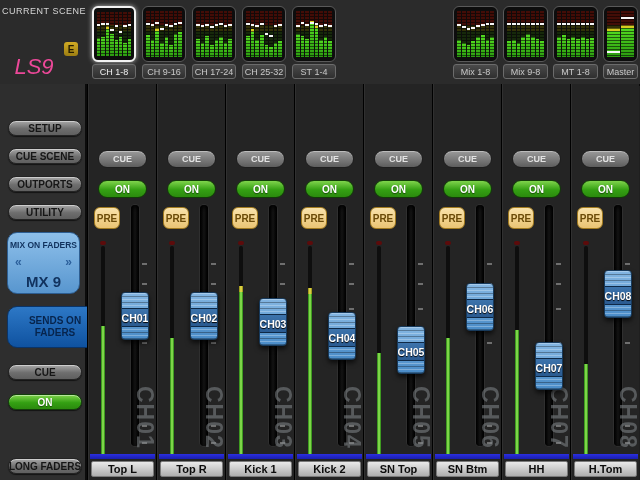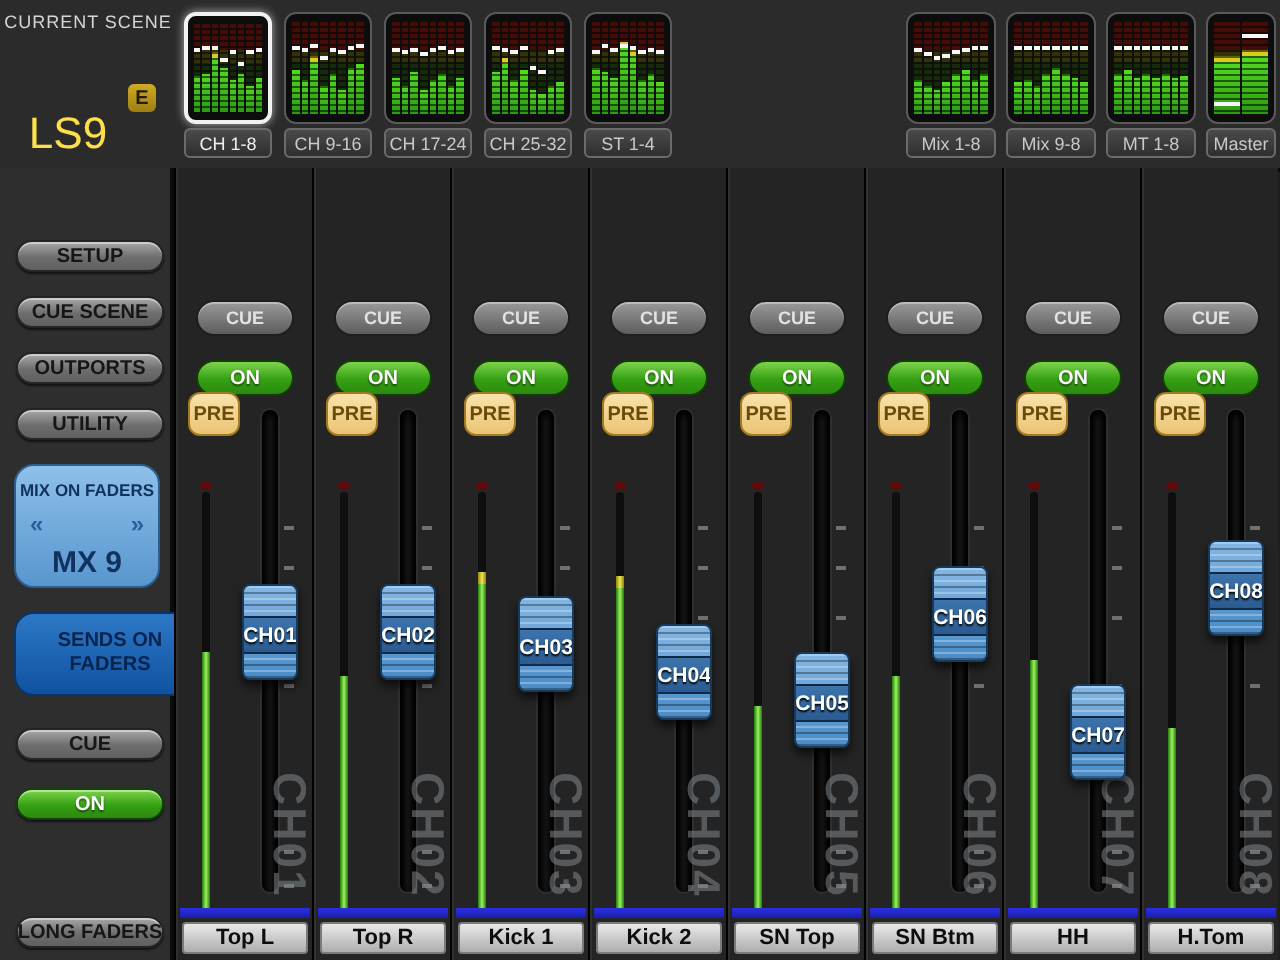--- a/index.html
+++ b/index.html
@@ -12,21 +12,21 @@
        repeating-linear-gradient(90deg, rgba(255,255,255,.04) 0 1px, transparent 1px 3px, rgba(0,0,0,.22) 3px 4px, transparent 4px 6px);}
 
   
   #topbar{position:absolute;left:0;top:0;width:640px;height:84px;background:#2b2b2b;border-bottom:2px solid #0a0a0a;}
   #scene{position:absolute;left:0;top:0;width:103px;height:84px;}
   #scene .cap{position:absolute;left:0;top:6px;width:88px;text-align:center;font-size:9px;letter-spacing:.5px;color:#d6d6d6;}
   #scene .num{position:absolute;left:2px;top:20px;width:64px;text-align:center;font-size:31px;color:#fff;}
   #scene .ebadge{position:absolute;left:64px;top:42px;width:14px;height:14px;border-radius:3px;
        background:linear-gradient(#d1ab24,#9d7e12);color:#241c00;font-size:10px;font-weight:bold;
        display:flex;align-items:center;justify-content:center;}
-  #scene .console{position:absolute;left:2px;top:54px;width:64px;text-align:center;font-size:22px;color:#fde047;}
+  #scene .console{position:absolute;left:2px;top:54px;width:64px;text-align:center;font-size:22px;color:#ec4899;font-style:italic;}
 
   .tab{position:absolute;top:6px;height:74px;}
   .tab-box{position:absolute;left:0;top:0;width:100%;height:56px;background:#0d0d0d;border:1px solid #5a5a5a;border-radius:6px;box-sizing:border-box;}
   .tab-box.selected{border:2px solid #f2f2f2;box-shadow:0 0 5px rgba(255,255,255,.65);}
   .bars{position:absolute;left:3px;right:3px;top:4px;bottom:4px;display:flex;gap:1px;}
   .bar{position:relative;flex:1;background:linear-gradient(to bottom,#430d07 0%,#430d07 30%,#333108 30%,#333108 44%,#16290b 44%,#16290b 100%);overflow:hidden;}
   .bar::after{content:"";position:absolute;inset:0;background:repeating-linear-gradient(to bottom,transparent 0 2px,rgba(0,0,0,.55) 2px 3px);}
   .bar .lit{position:absolute;left:0;right:0;bottom:0;background:linear-gradient(to bottom,#52da20,#2b9a10);}
   .bar .yel{position:absolute;left:0;right:0;background:#d9cb20;}
   .bar .dash{position:absolute;left:0;right:0;height:2px;background:#f7f7f7;z-index:2;}
@@ -55,21 +55,21 @@
   
   #strips{position:absolute;left:87px;top:84px;width:552px;height:396px;}
   .strip{position:absolute;top:0;width:69px;height:396px;box-sizing:border-box;background:#242424;
        border-left:1px solid #000;box-shadow:inset 1px 0 0 rgba(255,255,255,.06);}
   .scue{position:absolute;left:10px;top:66px;width:49px;height:18px;border-radius:9px;border:1px solid #1e1e1e;box-sizing:border-box;
        background:linear-gradient(#9a9a9a,#5d5d5d);box-shadow:inset 0 1px 0 rgba(255,255,255,.35);
        color:#e2e2e2;font-size:9px;font-weight:bold;display:flex;align-items:center;justify-content:center;}
   .son{position:absolute;left:10px;top:96px;width:49px;height:18px;border-radius:9px;border:1px solid #123c08;box-sizing:border-box;
        background:linear-gradient(#7fd44c,#34a013 55%,#2b8a0e);color:#fff;font-size:10px;font-weight:bold;
        display:flex;align-items:center;justify-content:center;text-shadow:0 1px 1px rgba(0,0,0,.5);}
-  .pre{position:absolute;left:6px;top:112px;width:26px;height:22px;border-radius:6px;border:1px solid #a27b20;box-sizing:border-box;
+  .pre{position:absolute;left:6px;top:123px;width:26px;height:22px;border-radius:6px;border:1px solid #a27b20;box-sizing:border-box;
        background:linear-gradient(#f9e2ab,#eac474);color:#6b4b08;font-size:10px;font-weight:bold;
        display:flex;align-items:center;justify-content:center;}
   .peak{position:absolute;left:12px;top:157px;width:6px;height:4px;border-radius:2px;background:#5c0b0b;}
   .smeter{position:absolute;left:13px;top:162px;width:4px;height:210px;background:#0e0e0e;border-radius:2px;}
   .sfill{position:absolute;left:0;right:0;bottom:0;background:linear-gradient(90deg,#1f7d0c,#9cf25c 50%,#1f7d0c);}
   .stip{position:absolute;left:0;right:0;background:linear-gradient(90deg,#8f850e,#f0e654 50%,#8f850e);}
   .ftrack{position:absolute;left:43px;top:121px;width:8px;height:241px;border-radius:4px;
        background:linear-gradient(90deg,#000,#161616 50%,#000);box-shadow:0 0 0 1px rgba(255,255,255,.05), inset 0 2px 5px #000;}
   .tick{position:absolute;left:54px;width:5px;height:2px;background:#6f6f6f;}
   .fcap{position:absolute;left:33px;width:28px;height:48px;border-radius:4px;border:1px solid #173a5c;box-sizing:border-box;z-index:3;

